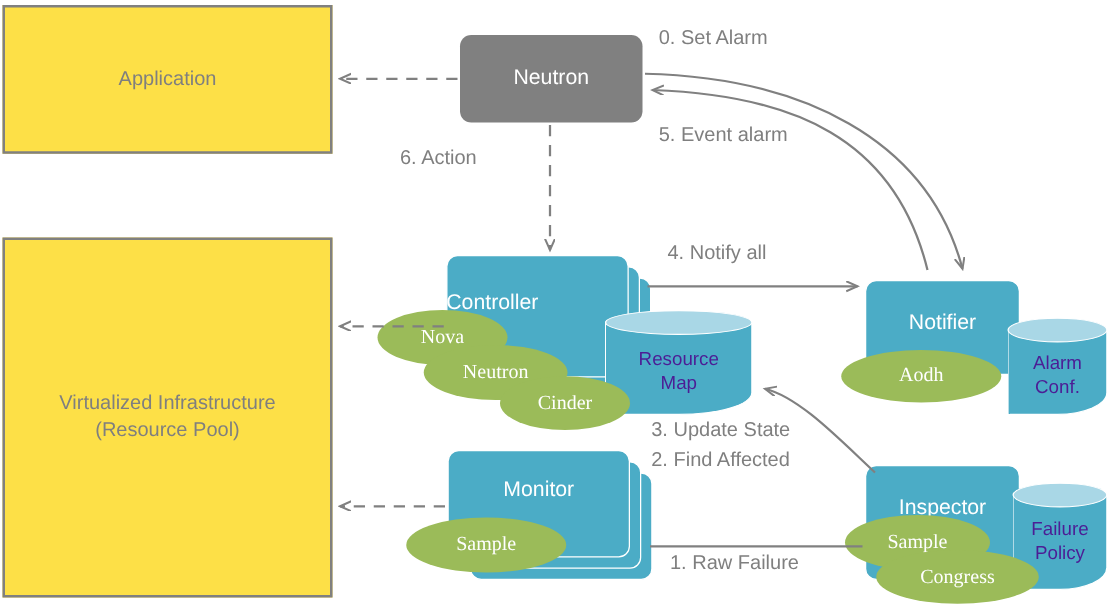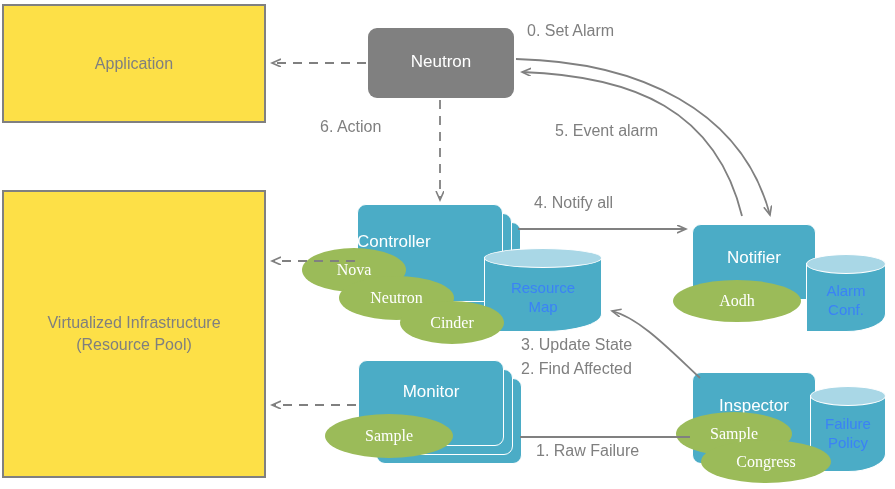--- a/index.html
+++ b/index.html
@@ -50,21 +50,21 @@
   }
   .cyl .top{
     position:absolute;left:0;top:0;width:100%;height:20px;
     background:#A9D7E6;
     border:1.5px solid #ffffff;
     border-radius:50%;
     box-sizing:border-box;
   }
   .cyl .cyl-label{
     position:absolute;left:0;right:0;
-    color:#3b82f6;text-align:center;
+    color:#4c1d95;text-align:center;
     font-size:15px;line-height:19px;
   }
 
   
   .pill{
     position:absolute;
     background:#9BBB59;
     border-radius:50%;
     display:flex;align-items:center;justify-content:center;
     color:#ffffff;
@@ -175,20 +175,20 @@
     <path d="M 700,378 C 672,352 640,318 612,311" fill="none" stroke="#808080" stroke-width="1.8" marker-end="url(#ah)"></path>
 
     <line x1="520" y1="437" x2="690" y2="437" stroke="#808080" stroke-width="1.8"></line>
 
     <path d="M 516,59 C 640,62 742,110 770,215" fill="none" stroke="#808080" stroke-width="1.8" marker-end="url(#ah)"></path>
 
     <path d="M 742,216 C 716,110 634,76 522,72" fill="none" stroke="#808080" stroke-width="1.8" marker-end="url(#ah)"></path>
   </svg>
 
   <div class="conn-label" style="left:527px;top:22px;">0. Set Alarm</div>
-  <div class="conn-label" style="left:527px;top:122px;margin-left:28px;">5. Event alarm</div>
+  <div class="conn-label" style="left:527px;top:100px;">5. Event alarm</div>
   <div class="conn-label" style="left:320px;top:118px;">6. Action</div>
   <div class="conn-label" style="left:534px;top:194px;">4. Notify all</div>
   <div class="conn-label" style="left:521px;top:336px;">3. Update State</div>
   <div class="conn-label" style="left:521px;top:360px;">2. Find Affected</div>
   <div class="conn-label" style="left:536px;top:442px;">1. Raw Failure</div>
 
 </div>
 
 </body></html>

